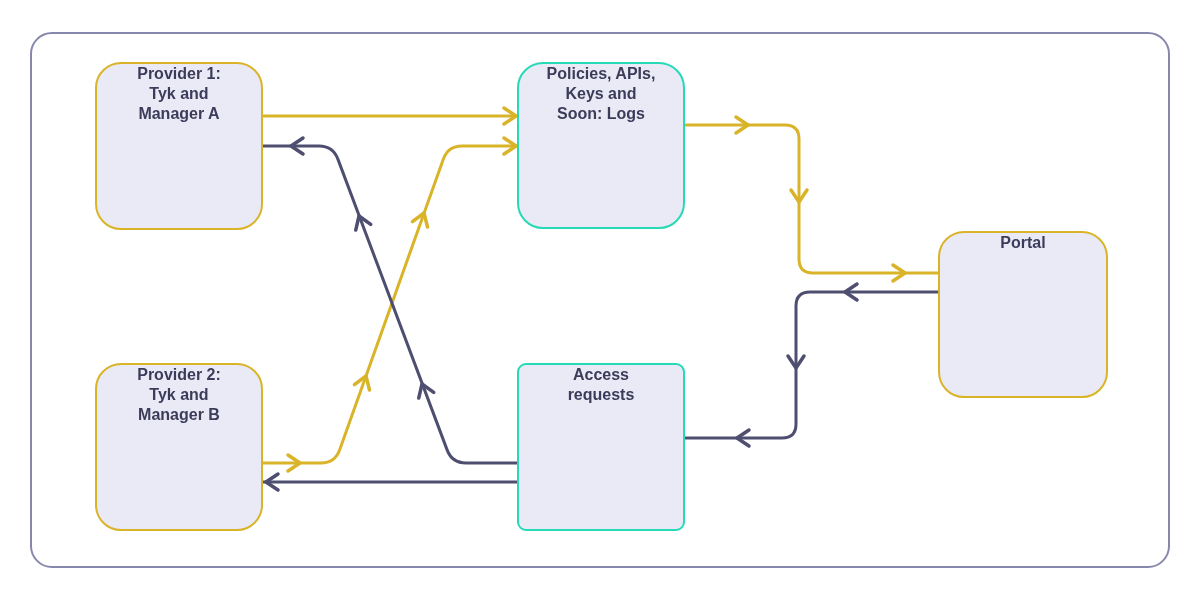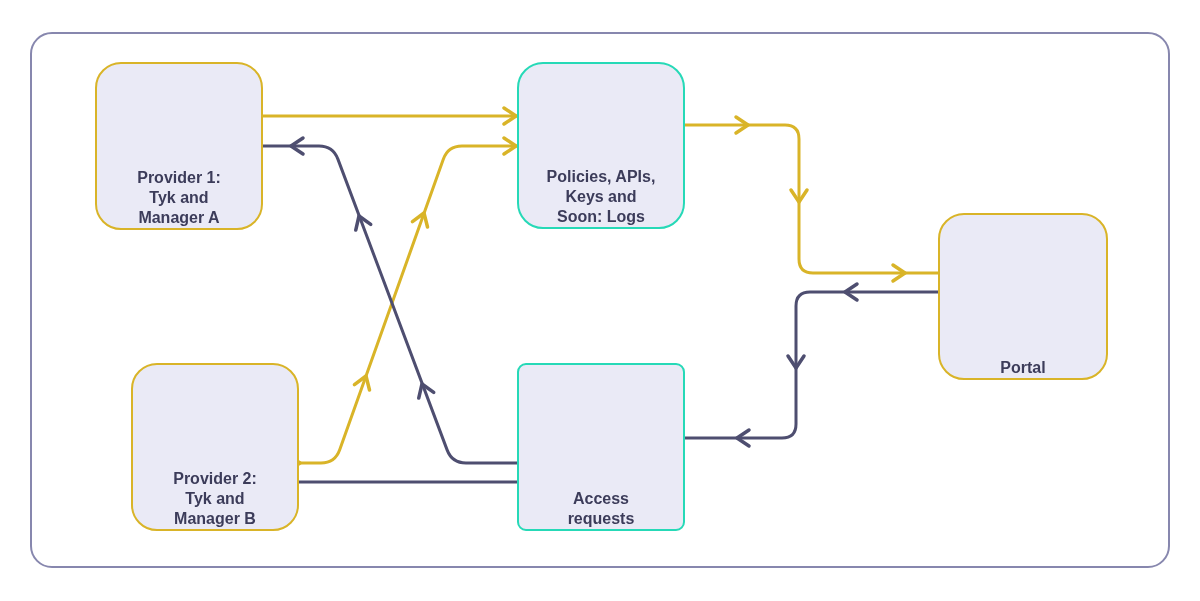--- a/index.html
+++ b/index.html
@@ -28,33 +28,33 @@
   .connectors{position:absolute;left:0;top:0;width:1200px;height:601px;}
   .edge path{fill:none;stroke-width:3;}
   .edge polyline{fill:none;stroke-width:3.5;stroke-linecap:round;stroke-linejoin:round;}
   .edge.yellow{stroke:var(--yellow);}
   .edge.dark{stroke:var(--dark);}
   .node{
     position:absolute;
     background:var(--node-fill);
     border-radius:26px;
     box-sizing:border-box;
-    display:flex;align-items:flex-end;justify-content:center;
+    display:flex;align-items:flex-start;justify-content:center;
     text-align:center;
     color:var(--text);
     font-size:16px;line-height:20px;font-weight:600;
   }
   .node .node-label{white-space:pre-line;}
   .node.yellow-border{border:2.5px solid var(--yellow);}
   .node.teal-border{border:2.5px solid var(--teal);}
   .n-provider1{left:95px;top:62px;width:168px;height:168px;}
   .n-policies{left:517px;top:62px;width:168px;height:167px;}
-  .n-provider2{left:95px;top:363px;width:168px;height:168px;margin-left:36px;}
+  .n-provider2{left:95px;top:363px;width:168px;height:168px;}
   .n-access{left:517px;top:363px;width:168px;height:168px;border-radius:9px;}
-  .n-portal{left:938px;top:213px;width:170px;height:167px;}
+  .n-portal{left:938px;top:231px;width:170px;height:167px;}
 </style>
 </head>
 <body>
 
 <div class="stage">
 
   <div class="frame"></div>
 
   <svg class="connectors" viewBox="0 0 1200 601" xmlns="http://www.w3.org/2000/svg">
 

